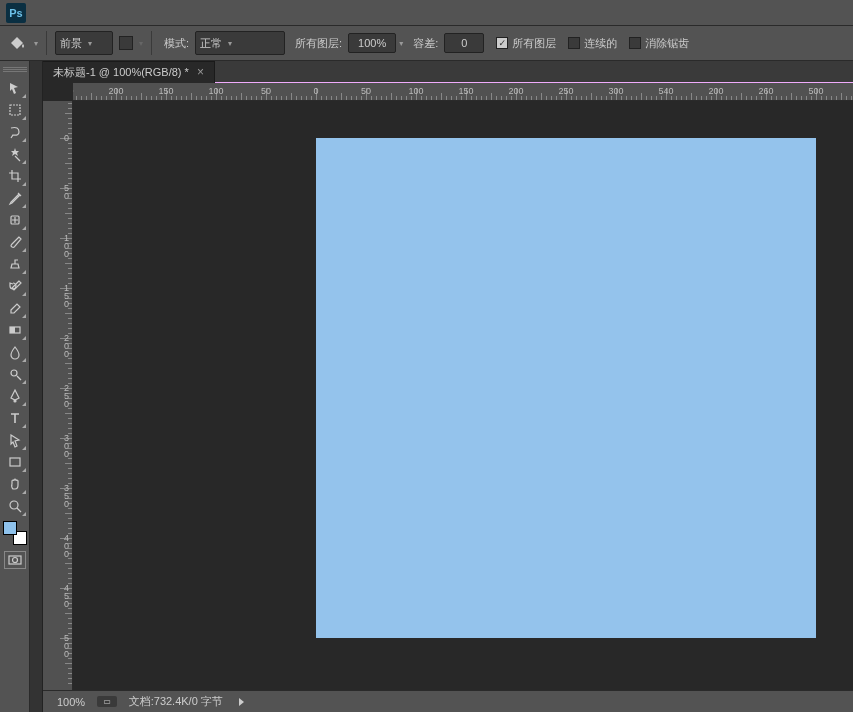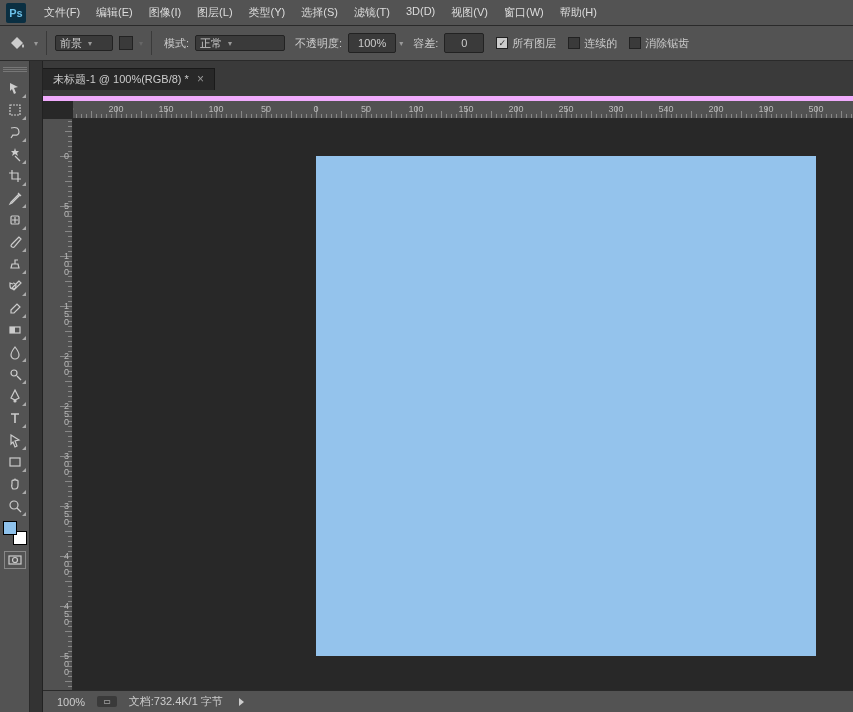--- a/index.html
+++ b/index.html
@@ -3,41 +3,41 @@
 <meta charset="utf-8">
 <style>
 *{margin:0;padding:0;box-sizing:border-box;user-select:none;font-family:"Microsoft YaHei",Arial,sans-serif;font-size:11px;color:#ccc}
 body{background:#535353;width:853px;height:712px;overflow:hidden}
 .menubar{height:26px;background:#535353;display:flex;align-items:center;padding-left:6px;border-bottom:1px solid #2a2a2a}
 .ps-logo{width:20px;height:20px;background:#0a2f42;color:#6cc0e8;font-weight:bold;font-size:11px;display:flex;align-items:center;justify-content:center;border-radius:2px;margin-right:10px}
 .menu-item{padding:4px 8px;color:#ddd;cursor:pointer}
 .optbar{height:35px;background:#535353;display:flex;align-items:center;padding:0 6px;border-bottom:1px solid #2a2a2a;gap:6px}
 .tool-ico{width:22px;height:22px;display:flex;align-items:center;justify-content:center}
 .vsep{width:1px;height:24px;background:#3a3a3a;margin:0 2px}
-.drop{background:#3a3a3a;border:1px solid #222;height:16px;display:flex;align-items:center;padding:0 4px;border-radius:2px}
+.drop{background:#3a3a3a;border:1px solid #222;height:24px;display:flex;align-items:center;padding:0 4px;border-radius:2px}
 .drop .arr{margin-left:6px;font-size:8px;color:#999}
 .swatch{width:14px;height:14px;background:#3a3a3a;border:1px solid #222}
 .lbl{color:#ccc;margin-left:4px}
 .numbox{background:#3a3a3a;border:1px solid #222;height:20px;width:48px;display:flex;align-items:center;justify-content:center;border-radius:2px}
 .cb{width:12px;height:12px;background:#ccc;border:1px solid #222;display:flex;align-items:center;justify-content:center;font-size:9px;color:#333}
 .cb.off{background:#3a3a3a}
 .cbwrap{display:flex;align-items:center;gap:4px;margin-left:6px}
 .work{position:absolute;top:61px;left:0;right:0;bottom:0;display:flex}
 .toolcol{width:30px;background:#535353;border-right:1px solid #2a2a2a;display:flex;flex-direction:column;align-items:center;padding-top:4px}
 .grip{width:24px;height:8px;display:flex;flex-direction:column;gap:1px;justify-content:center;margin-bottom:4px}
 .grip div{height:1px;background:#777}
 .tbtn{width:24px;height:22px;display:flex;align-items:center;justify-content:center;position:relative;cursor:pointer}
 .tri{position:absolute;right:1px;bottom:1px;width:0;height:0;border-left:4px solid transparent;border-bottom:4px solid #aaa}
 .colorsw{position:relative;width:24px;height:24px;margin-top:4px}
 .colorsw .bg{position:absolute;right:0;bottom:0;width:14px;height:14px;background:#fff;border:1px solid #000}
 .colorsw .fg{position:absolute;left:0;top:0;width:14px;height:14px;background:#8fc3ed;border:1px solid #000}
 .qm{width:22px;height:18px;border:1px solid #888;margin-top:6px;display:flex;align-items:center;justify-content:center}
 .docstrip{width:13px;background:#333;border-right:1px solid #222}
 .docarea{flex:1;display:flex;flex-direction:column;background:#282828}
-.tabbar{height:40px;background:#3a3a3a;display:flex;align-items:center;border-bottom:5px solid #f0abfc}
+.tabbar{height:22px;background:#3a3a3a;display:flex;align-items:center;border-bottom:1px solid #f0abfc}
 .tab{height:22px;background:#282828;padding:0 10px;display:flex;align-items:center;gap:8px;color:#ccc;font-size:11px;border-top:1px solid #1a1a1a;border-right:1px solid #1a1a1a}
 .tab .x{color:#999;cursor:pointer;font-size:12px}
 .rulerH{height:18px;background:#515151;border-bottom:1px solid #2a2a2a;position:relative;margin-left:30px;overflow:hidden}
 .rowwrap{flex:1;display:flex;overflow:hidden}
 .rulerV{width:30px;background:#515151;border-right:1px solid #2a2a2a;position:relative;overflow:hidden}
 .canvaswrap{flex:1;background:#282828;position:relative;overflow:hidden}
 .canvas{position:absolute;top:37px;left:243px;width:500px;height:500px;background:#94c3ec}
 .status{height:22px;background:#535353;border-top:1px solid #2a2a2a;display:flex;align-items:center;padding-left:14px;gap:12px;color:#ddd}
 .status .tri2{width:0;height:0;border-top:4px solid transparent;border-bottom:4px solid transparent;border-left:5px solid #ccc;margin-left:4px}
 .tick{position:absolute;background:#888}
@@ -45,33 +45,20 @@
 .tickV{right:0;height:1px}
 .tlabH{position:absolute;bottom:4px;font-size:9px;color:#bbb;transform:translateX(-50%)}
 .tlabV{position:absolute;right:3px;font-size:9px;color:#bbb;writing-mode:horizontal-tb}
 svg{fill:none;stroke:#ccc;stroke-width:1.2}
 </style>
 </head>
 <body>
 
 <div class="menubar">
   <div class="ps-logo">Ps</div>
-  <div id="menu-slot" style="display: flex;">
-      <div class="menu-item">文件(F)</div>
-      <div class="menu-item">编辑(E)</div>
-      <div class="menu-item">图像(I)</div>
-      <div class="menu-item">图层(L)</div>
-      <div class="menu-item">类型(Y)</div>
-      <div class="menu-item">选择(S)</div>
-      <div class="menu-item">滤镜(T)</div>
-      <div class="menu-item">3D(D)</div>
-      <div class="menu-item">视图(V)</div>
-      <div class="menu-item">窗口(W)</div>
-      <div class="menu-item">帮助(H)</div>
-    </div>
 </div>
 
 <div class="optbar">
   <div class="tool-ico">
     <svg width="18" height="18" viewBox="0 0 18 18">
         <path d="M3 9 L9 3 L15 9 L9 15 Z" fill="#ccc" stroke="none"></path>
         <path d="M15 10 Q17 12 15 14 Q13 12 15 10" fill="#ccc" stroke="none"></path>
       </svg>
   </div>
   <span style="font-size:8px;color:#999">▾</span>
@@ -81,21 +68,21 @@
       <span class="arr">▾</span>
     </div>
   <div class="swatch"></div>
   <span style="font-size:8px;color:#666">▾</span>
   <div class="vsep"></div>
   <span class="lbl">模式:</span>
   <div class="drop" style="width:90px">
       <span>正常</span>
       <span class="arr">▾</span>
     </div>
-  <span class="lbl">不透明度:</span>
+  <span class="lbl">所有图层:</span>
   <div class="numbox">
       <span>100%</span>
     </div>
   <span style="font-size:8px;color:#999;margin-left:-3px">▾</span>
   <span class="lbl">容差:</span>
   <div class="numbox" style="width:40px">
       <span>0</span>
     </div>
   <div class="cbwrap">
       <div class="cb">✓</div>
@@ -425,21 +412,21 @@
         <div class="tick tickH" style="left: 693px; height: 12px;"></div>
         <div class="tick tickH" style="left: 698px; height: 4px;"></div>
         <div class="tick tickH" style="left: 703px; height: 4px;"></div>
         <div class="tick tickH" style="left: 708px; height: 4px;"></div>
         <div class="tick tickH" style="left: 713px; height: 4px;"></div>
         <div class="tick tickH" style="left: 718px; height: 7px;"></div>
         <div class="tick tickH" style="left: 723px; height: 4px;"></div>
         <div class="tick tickH" style="left: 728px; height: 4px;"></div>
         <div class="tick tickH" style="left: 733px; height: 4px;"></div>
         <div class="tick tickH" style="left: 738px; height: 4px;"></div>
-        <div class="tlabH" style="left: 693px;">190</div>
+        <div class="tlabH" style="left: 693px;">260</div>
         <div class="tick tickH" style="left: 743px; height: 12px;"></div>
         <div class="tick tickH" style="left: 748px; height: 4px;"></div>
         <div class="tick tickH" style="left: 753px; height: 4px;"></div>
         <div class="tick tickH" style="left: 758px; height: 4px;"></div>
         <div class="tick tickH" style="left: 763px; height: 4px;"></div>
         <div class="tick tickH" style="left: 768px; height: 7px;"></div>
         <div class="tick tickH" style="left: 773px; height: 4px;"></div>
         <div class="tick tickH" style="left: 778px; height: 4px;"></div>
         <div class="tlabH" style="left: 743px;">500</div>
       </div>
@@ -593,17 +580,17 @@
 0
 0</div>
         </div>
       <div class="canvaswrap">
         <div class="canvas"></div>
       </div>
     </div>
     <div class="status">
       <span>100%</span>
       <span style="background:#3a3a3a;padding:1px 6px;border-radius:2px;font-size:8px">▭</span>
-      <span>文档:732.4K/1 字节</span>
+      <span>文档:732.4K/0 字节</span>
       <span class="tri2"></span>
     </div>
   </div>
 </div>
 
 </body></html>

